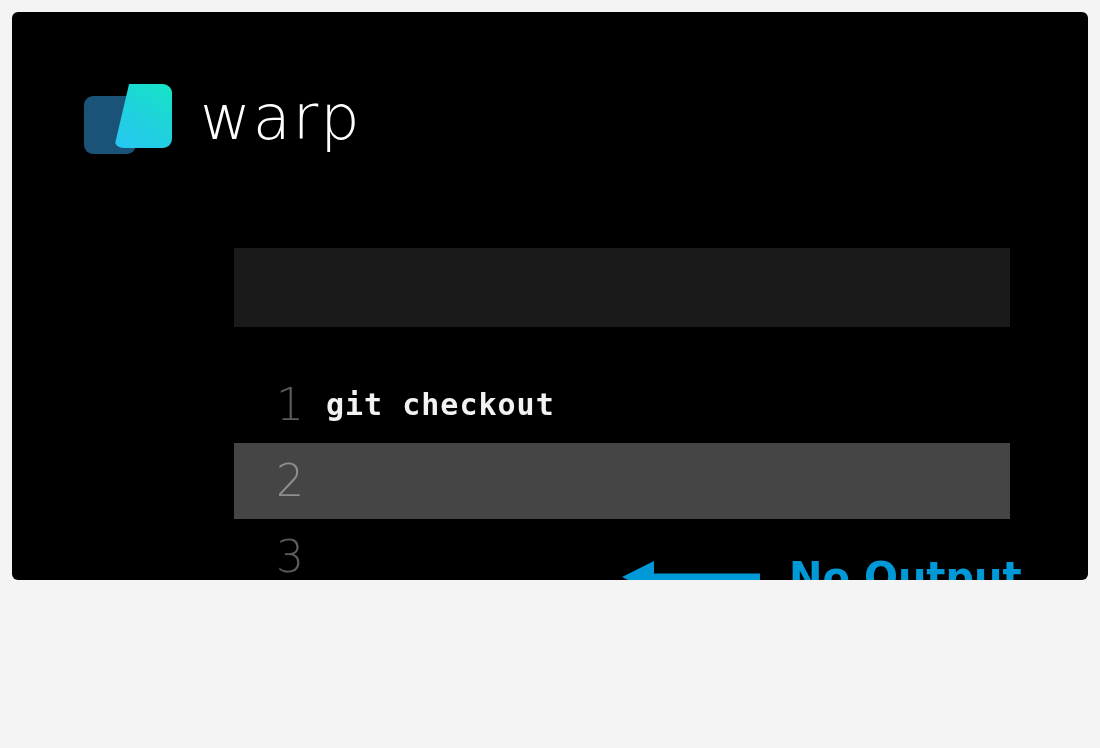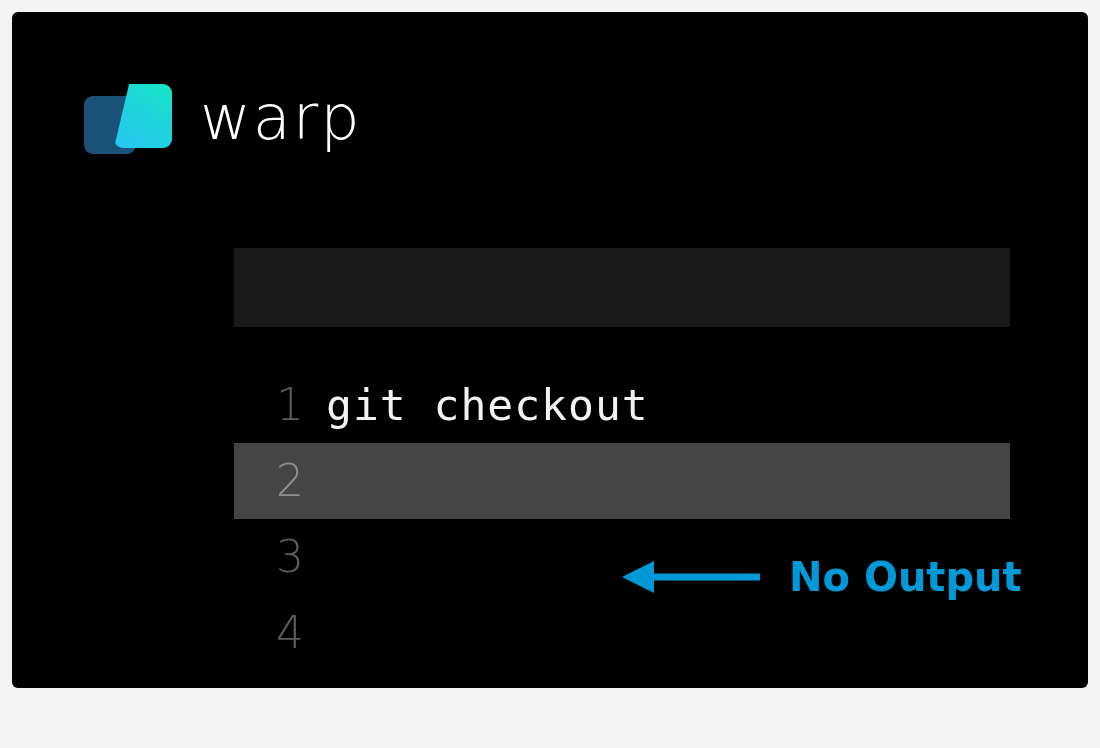--- a/index.html
+++ b/index.html
@@ -21,21 +21,21 @@
     background: #f4f4f4;
     box-sizing: border-box;
   }
 
   
   .panel {
     position: absolute;
     left: 12px;
     top: 12px;
     width: 1076px;
-    height: 676px;
+    height: 568px;
     background: #000000;
     border-radius: 6px;
     box-sizing: border-box;
     overflow: hidden;
   }
 
   
   .brand {
     position: absolute;
     left: 70px;
@@ -114,25 +114,26 @@
     font-size: 44px;
     line-height: 1;
     font-family: "DejaVu Sans", sans-serif;
     font-weight: 300;
   }
   .line.selected .line-no {
     color: #8e8e8e;
   }
   .line-text {
     color: #f2f2f2;
-    font-size: 43px;
+    font-size: 30px;
     line-height: 1;
     font-family: "DejaVu Sans Mono", monospace;
     white-space: pre;
     letter-spacing: 1px;
+    font-weight: bold;
   }
 
   
   .annotation {
     position: absolute;
     left: 608px;
     top: 545px;
     display: flex;
     align-items: center;
     gap: 0px;

